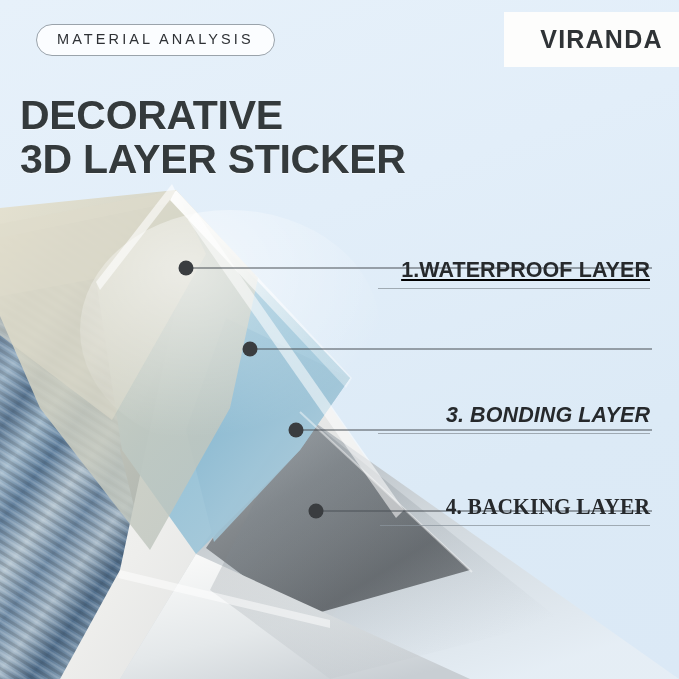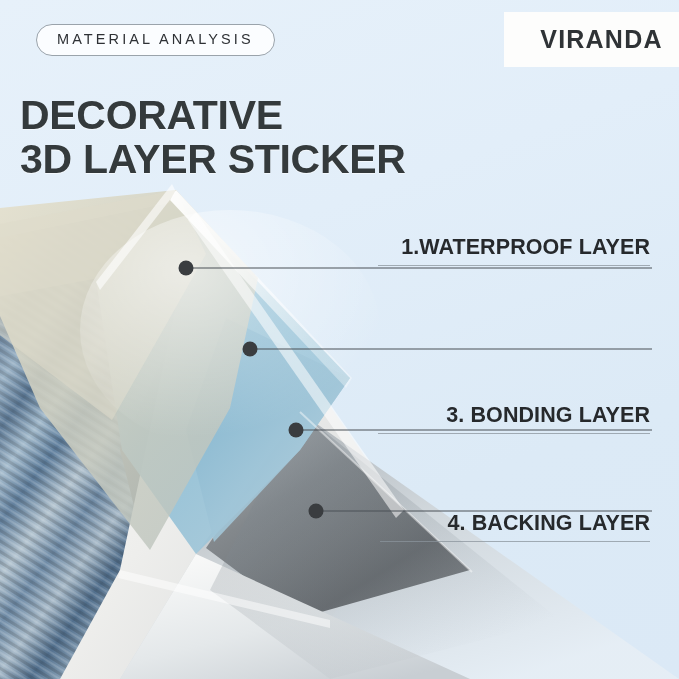--- a/index.html
+++ b/index.html
@@ -46,24 +46,24 @@
   
   .callout { position:absolute; right:29px; text-align:right; white-space:nowrap; }
   .callout .txt {
     display:block; font-size:22.5px; font-weight:bold; color:#26292c;
     letter-spacing:0.1px; line-height:1;
     transform:scaleX(.955); transform-origin:right center;
   }
   .callout .rule {
     display:block; margin-top:6px; height:1px; background:#8b949c; opacity:.75;
   }
-  #c1 { top:236px; } #c1 .rule { width:272px; margin-left:auto; }
+  #c1 { top:259px;text-decoration:underline; } #c1 .rule { width:272px; margin-left:auto; }
   #c2 { top:324px; } #c2 .rule { width:278px; margin-left:auto; }
-  #c3 { top:404px; } #c3 .rule { width:272px; margin-left:auto; }
-  #c4 { top:512px; } #c4 .rule { width:270px; margin-left:auto; }
+  #c3 { top:404px;font-style:italic; } #c3 .rule { width:272px; margin-left:auto; }
+  #c4 { top:496px;font-family:Liberation Serif, serif; } #c4 .rule { width:270px; margin-left:auto; }
 </style>
 </head>
 <body>
 
 <div id="stage">
 
   <div class="pill">MATERIAL ANALYSIS</div>
 
   <div class="title">
     <span class="l1">DECORATIVE</span>

